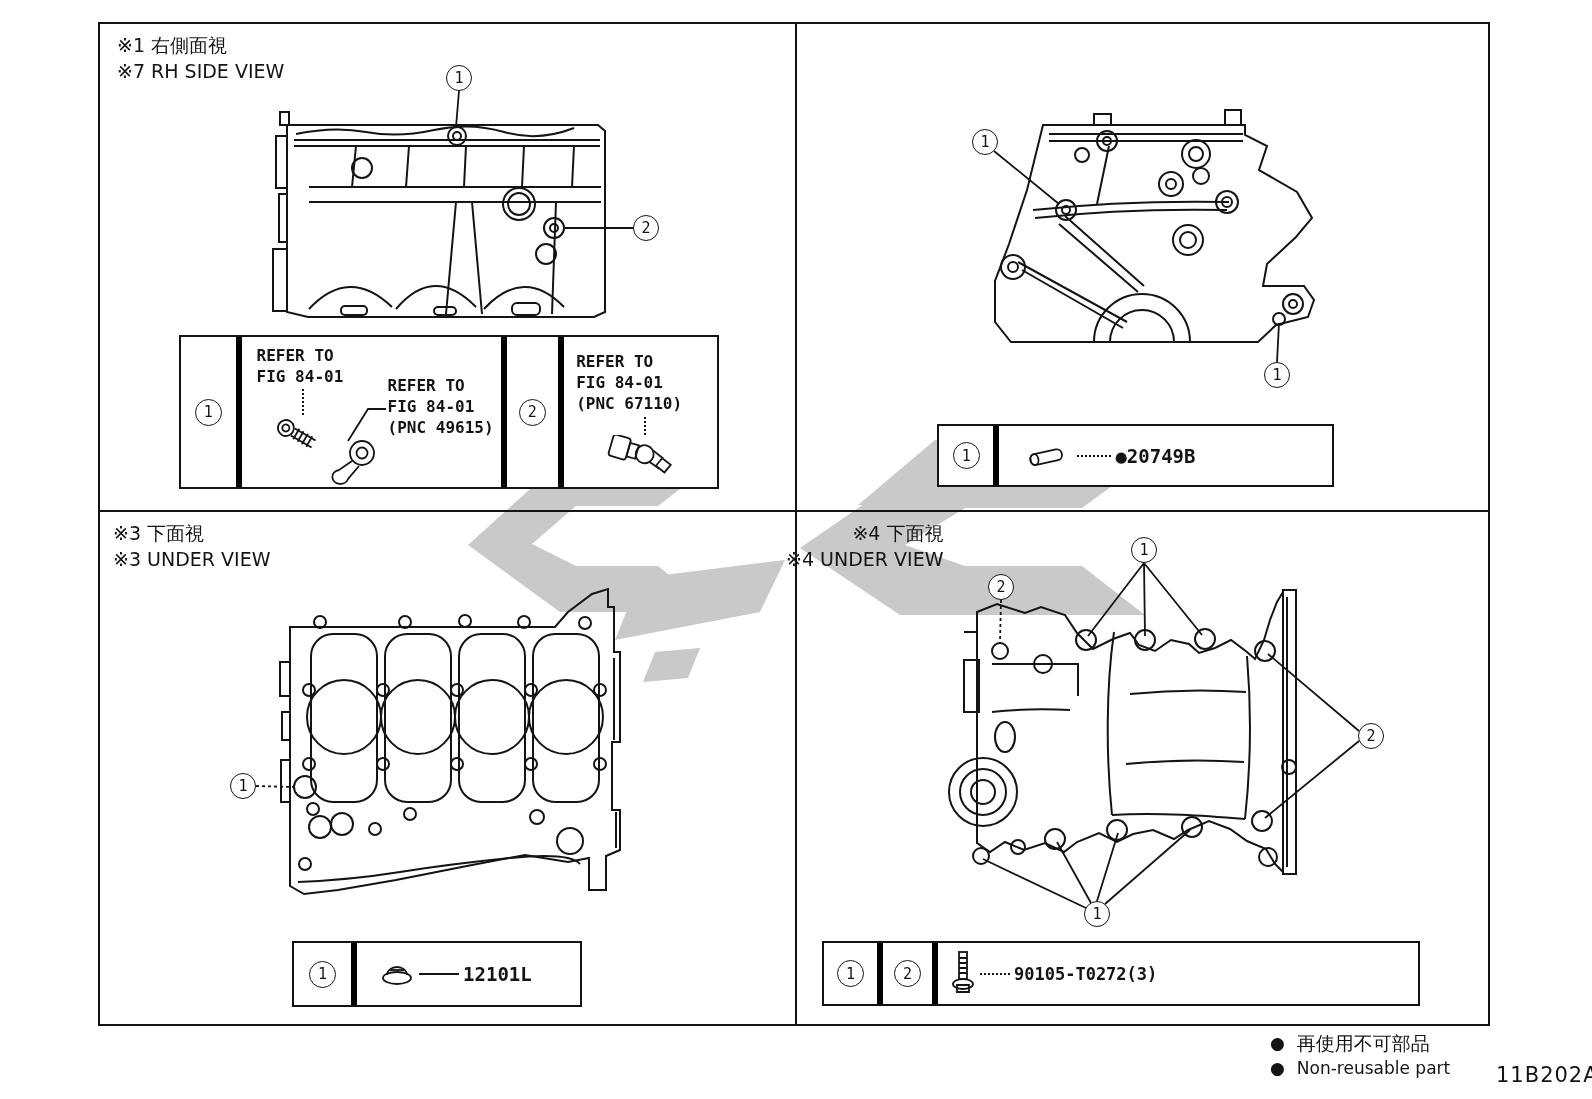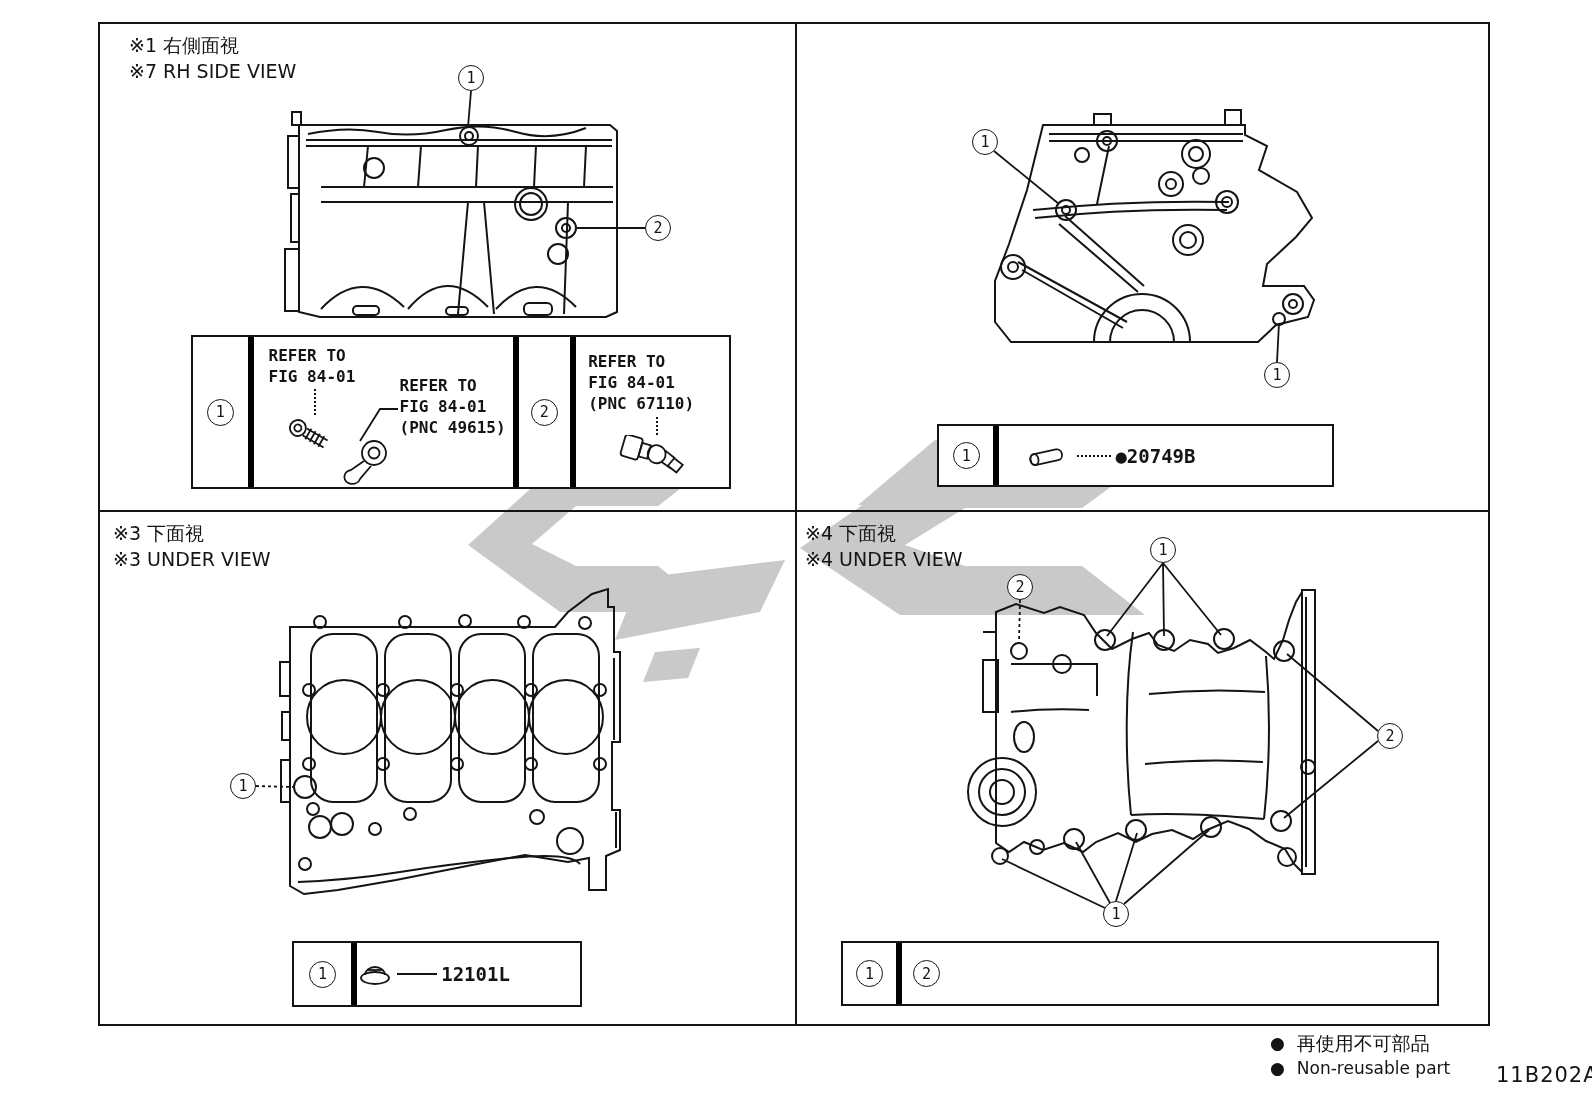--- a/index.html
+++ b/index.html
@@ -4,24 +4,24 @@
 <style>
   html,body{margin:0;padding:0;background:#ffffff;}
   .stage{position:relative;width:1592px;height:1099px;background:#fff;overflow:hidden;
          font-family:"DejaVu Sans",sans-serif;color:#141414;}
   .wm{position:absolute;left:0;top:0;z-index:0;}
   .frame{position:absolute;left:98px;top:22px;width:1388px;height:1000px;
          border:2.5px solid #141414;z-index:1;}
   .vdiv{position:absolute;left:695px;top:0;width:2px;height:100%;background:#141414;}
   .hdiv{position:absolute;left:0;top:486px;width:100%;height:2px;background:#141414;}
   .quad{position:absolute;}
-  .q1{left:16px;top:0;width:627px;height:486px;}
+  .q1{left:4px;top:0;width:627px;height:486px;}
   .q2{left:697px;top:0;width:691px;height:486px;}
   .q3{left:0;top:488px;width:695px;height:512px;}
-  .q4{left:697px;top:488px;width:691px;height:420px;}
+  .q4{left:678px;top:488px;width:691px;height:420px;text-align:right;}
   .hdr{position:absolute;left:13px;top:8px;z-index:3;line-height:26px;font-size:19px;white-space:nowrap;}
   .draw{position:absolute;left:0;top:0;z-index:2;}
   .callout{position:absolute;width:26px;height:26px;border:1.6px solid #141414;border-radius:50%;
            background:#fff;display:flex;align-items:center;justify-content:center;
            font:15px "DejaVu Sans Mono",monospace;z-index:5;box-sizing:border-box;}
   .legend{position:absolute;background:#fff;border:2px solid #141414;display:flex;z-index:4;box-sizing:border-box;}
   .cell{position:relative;box-sizing:border-box;border-left:6px solid #000000;}
   .cell:first-child{border-left:none;}
   .numcell{display:flex;align-items:center;justify-content:center;}
   .ncircle{width:27px;height:27px;border:1.6px solid #141414;border-radius:50%;display:flex;
@@ -275,21 +275,21 @@
       <div class="callout" style="left:130px;top:261px">
           <span>1</span>
         </div>
 
       <div class="legend" style="left:192px;top:429px;width:290px;height:66px;">
         <div class="cell numcell" style="width:58px;">
           <div class="ncircle">
               <span>1</span>
             </div>
         </div>
-        <div class="cell flexcell" style="width:232px;">
+        <div class="cell flexcell" style="width:232px;padding-left:22px;">
           <svg class="icon-inline" width="36" height="26">
             <g stroke="#141414" fill="none" stroke-width="1.8">
               <ellipse cx="18" cy="17" rx="14" ry="6"></ellipse>
               <path d="M8,14 a10,8 0 0 1 20,0"></path>
               <path d="M11,9 h14"></path>
             </g>
           </svg>
           <div class="lsol-h" style="width:40px;margin:0 4px;"></div>
           <span class="pn-big">12101L</span>
         </div>
@@ -354,20 +354,32 @@
         <div class="cell numcell" style="width:53px;">
           <div class="ncircle">
               <span>1</span>
             </div>
         </div>
         <div class="cell numcell" style="width:55px;">
           <div class="ncircle">
               <span>2</span>
             </div>
         </div>
+        <div class="cell flexcell" style="width:245px;padding-left:12px;">
+          <svg class="icon-inline" width="26" height="50">
+            <g stroke="#141414" fill="none" stroke-width="1.8">
+              <rect x="9" y="3" width="8" height="27"></rect>
+              <path d="M9,9 h8 M9,14 h8 M9,19 h8 M9,24 h8"></path>
+              <ellipse cx="13" cy="35" rx="10" ry="5"></ellipse>
+              <path d="M7,36 h12 v7 h-12 z"></path>
+            </g>
+          </svg>
+          <div class="ldot-h" style="width:30px;margin:0 4px;"></div>
+          <span class="pn">90105-T0272(3)</span>
+        </div>
       </div>
     </section>
   </div>
 
   <div class="footnote">
     <div class="fl">
       <span class="dot">●</span>
       <span>再使用不可部品</span>
     </div>
     <div class="fl en">

